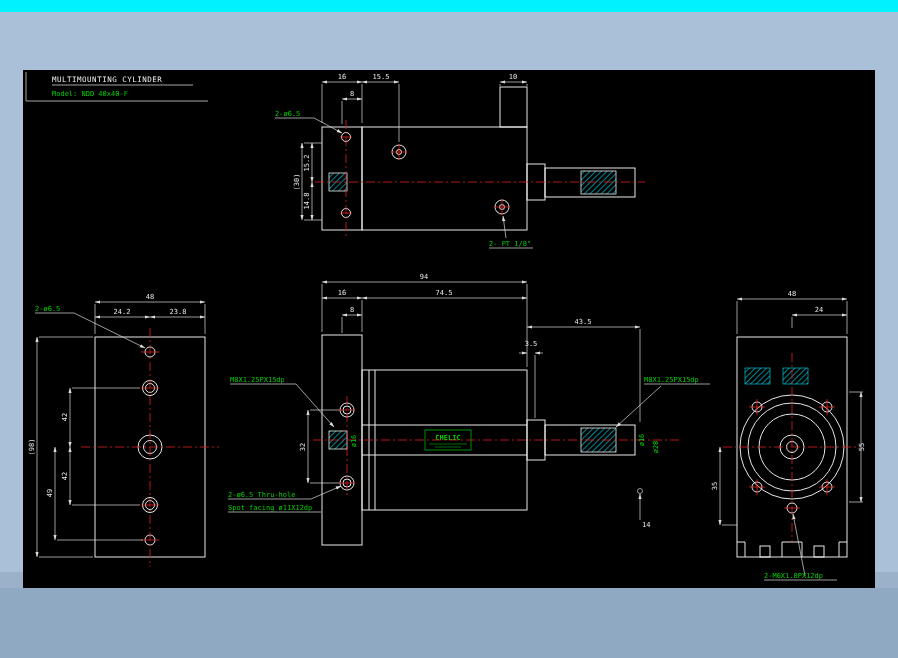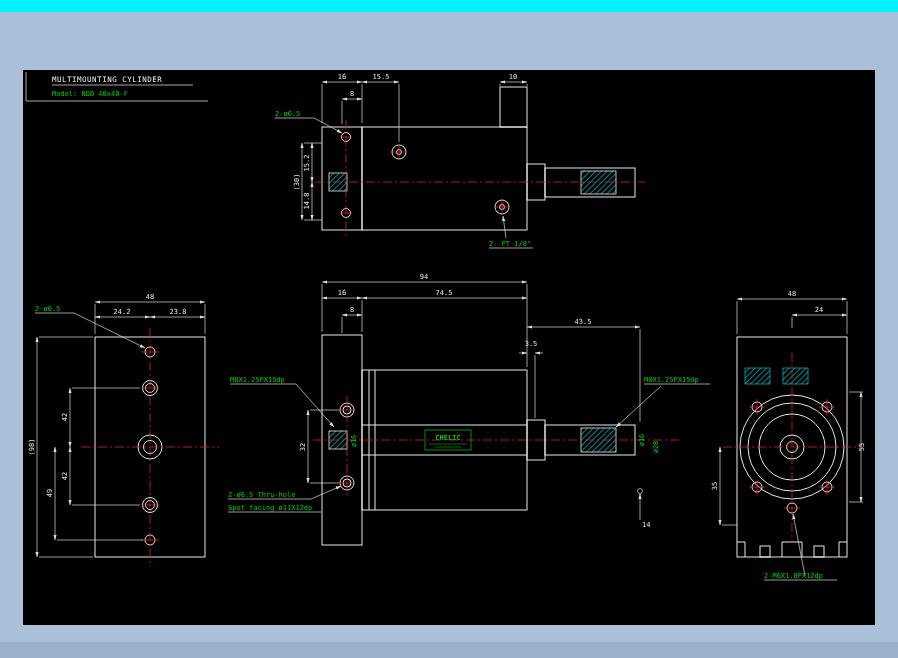--- a/index.html
+++ b/index.html
@@ -1,16 +1,16 @@
 <!DOCTYPE html>
 <html><head>
 <meta charset="utf-8">
 <style>
   html,body{margin:0;padding:0;background:#8fa9c2;}
-  .page{position:relative;width:898px;height:658px;background:#a9c0d8;overflow:hidden;
+  .page{position:relative;width:898px;height:588px;background:#a9c0d8;overflow:hidden;
         font-family:"DejaVu Sans Mono",monospace;}
   .top-strip{position:absolute;left:0;top:0;width:898px;height:12px;background:#00f2ff;}
   .bottom-strip{position:absolute;left:0;bottom:0;width:898px;height:16px;background:#9ab1c9;}
   .canvas{position:absolute;left:23px;top:70px;width:852px;height:555px;background:#000;}
   svg text{font-family:"DejaVu Sans Mono",monospace;}
   .geo{stroke:#e8e8e8;stroke-width:1;fill:none;}
   .geo2{stroke:#cfcfcf;stroke-width:0.8;fill:none;}
   .cl{stroke:#e02020;stroke-width:0.8;fill:none;stroke-dasharray:9 3 2 3;}
   .cls{stroke:#e02020;stroke-width:0.8;fill:none;}
   .dim{stroke:#dcdcdc;stroke-width:0.7;fill:none;}

